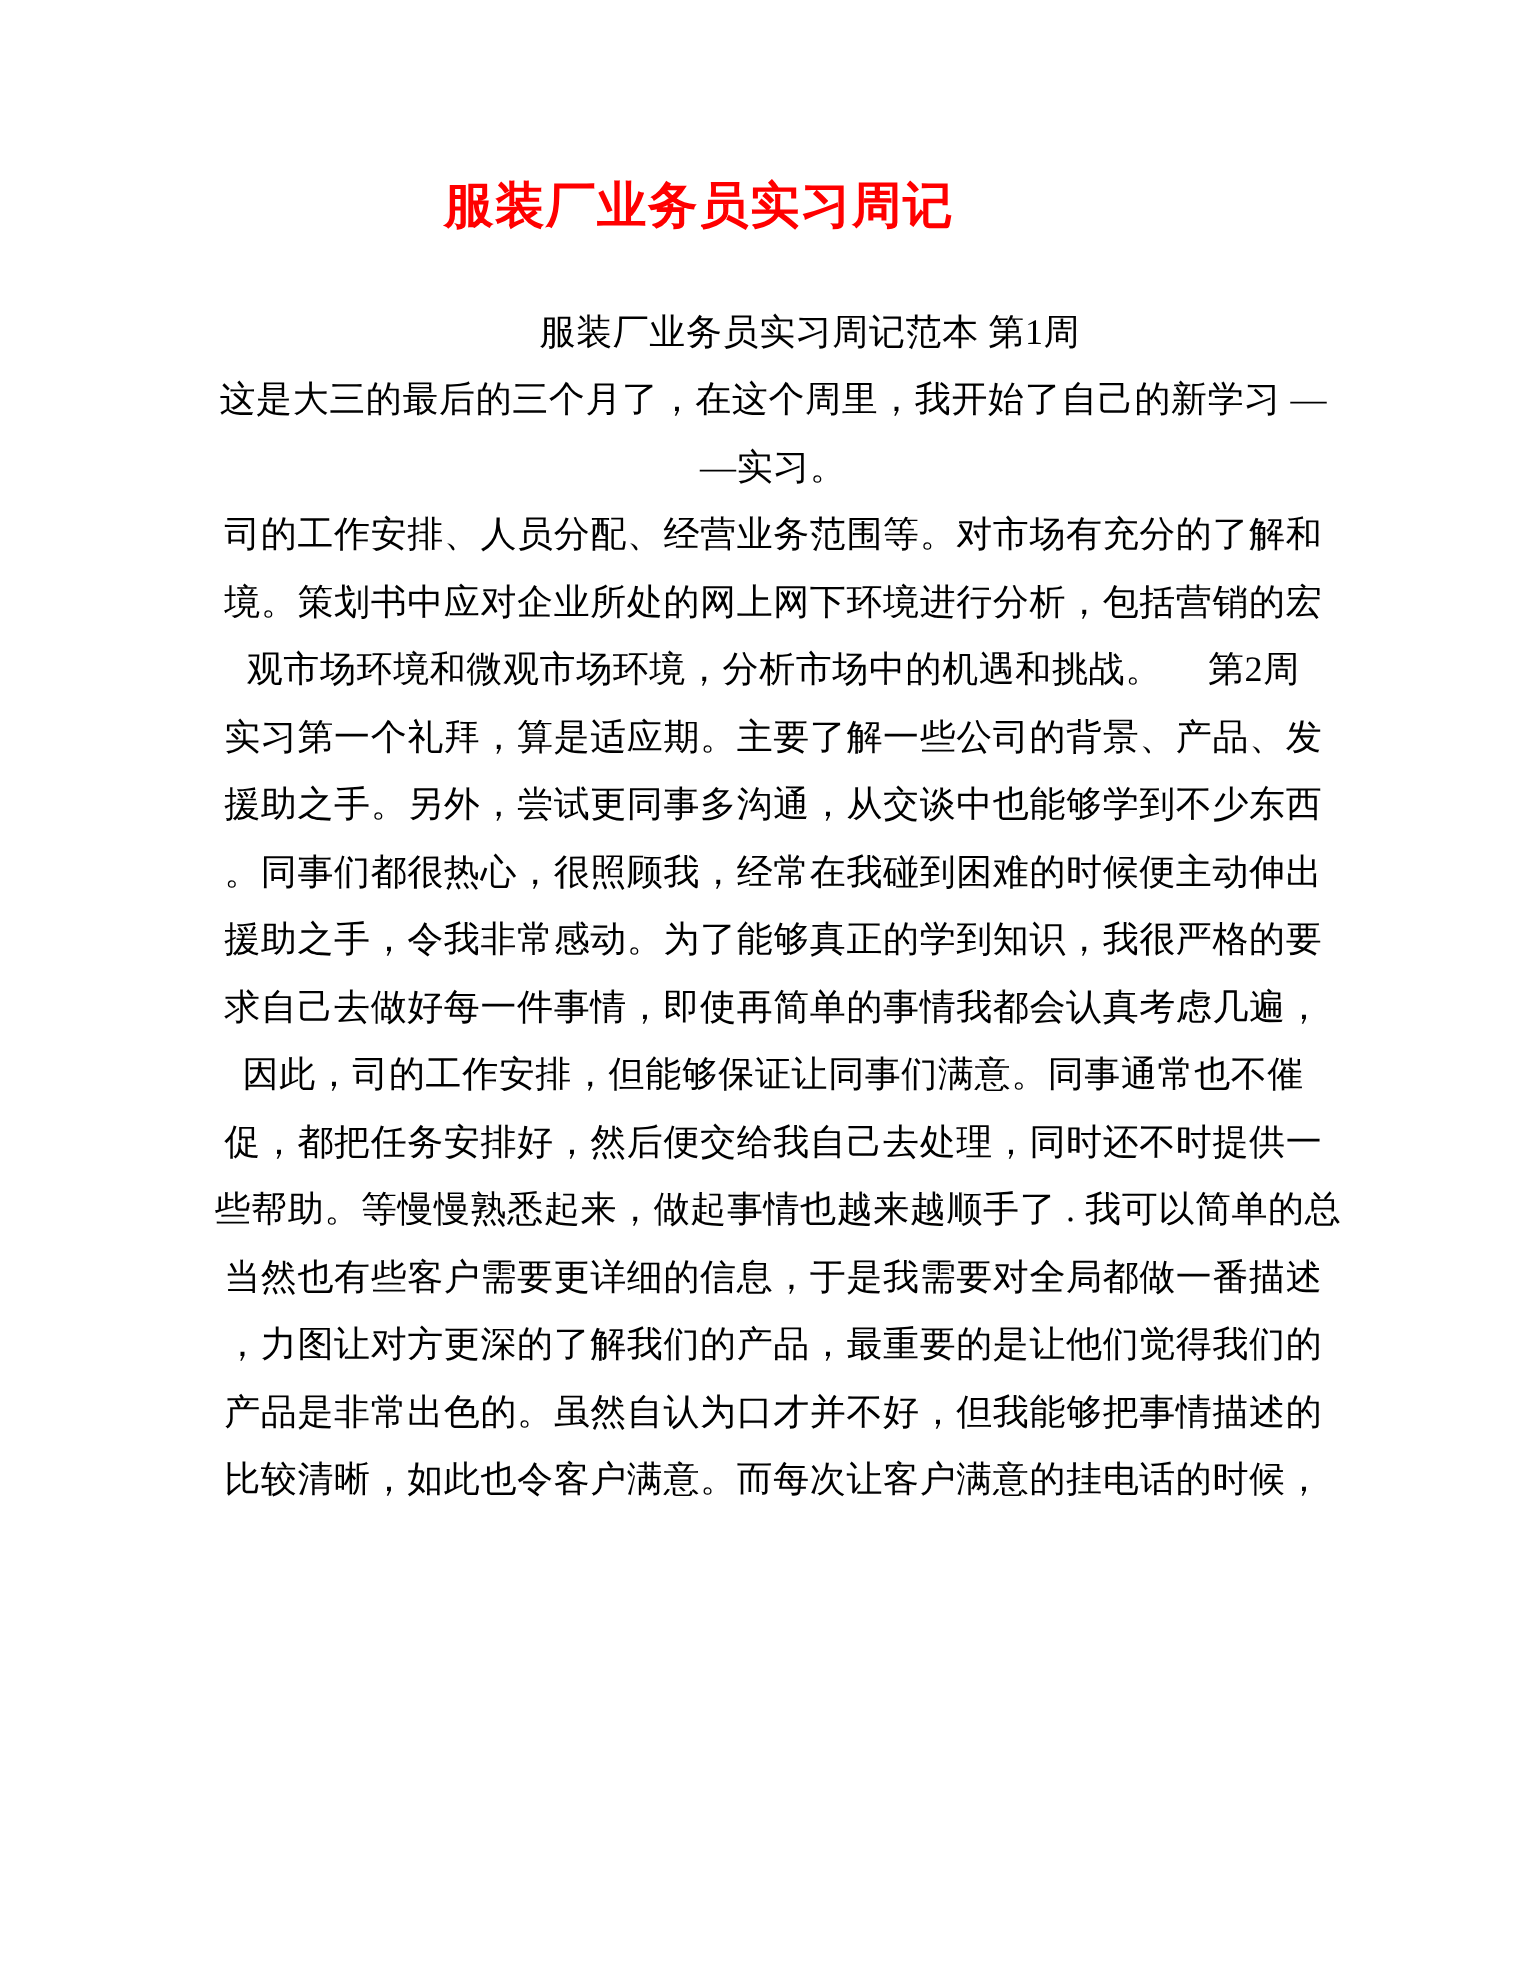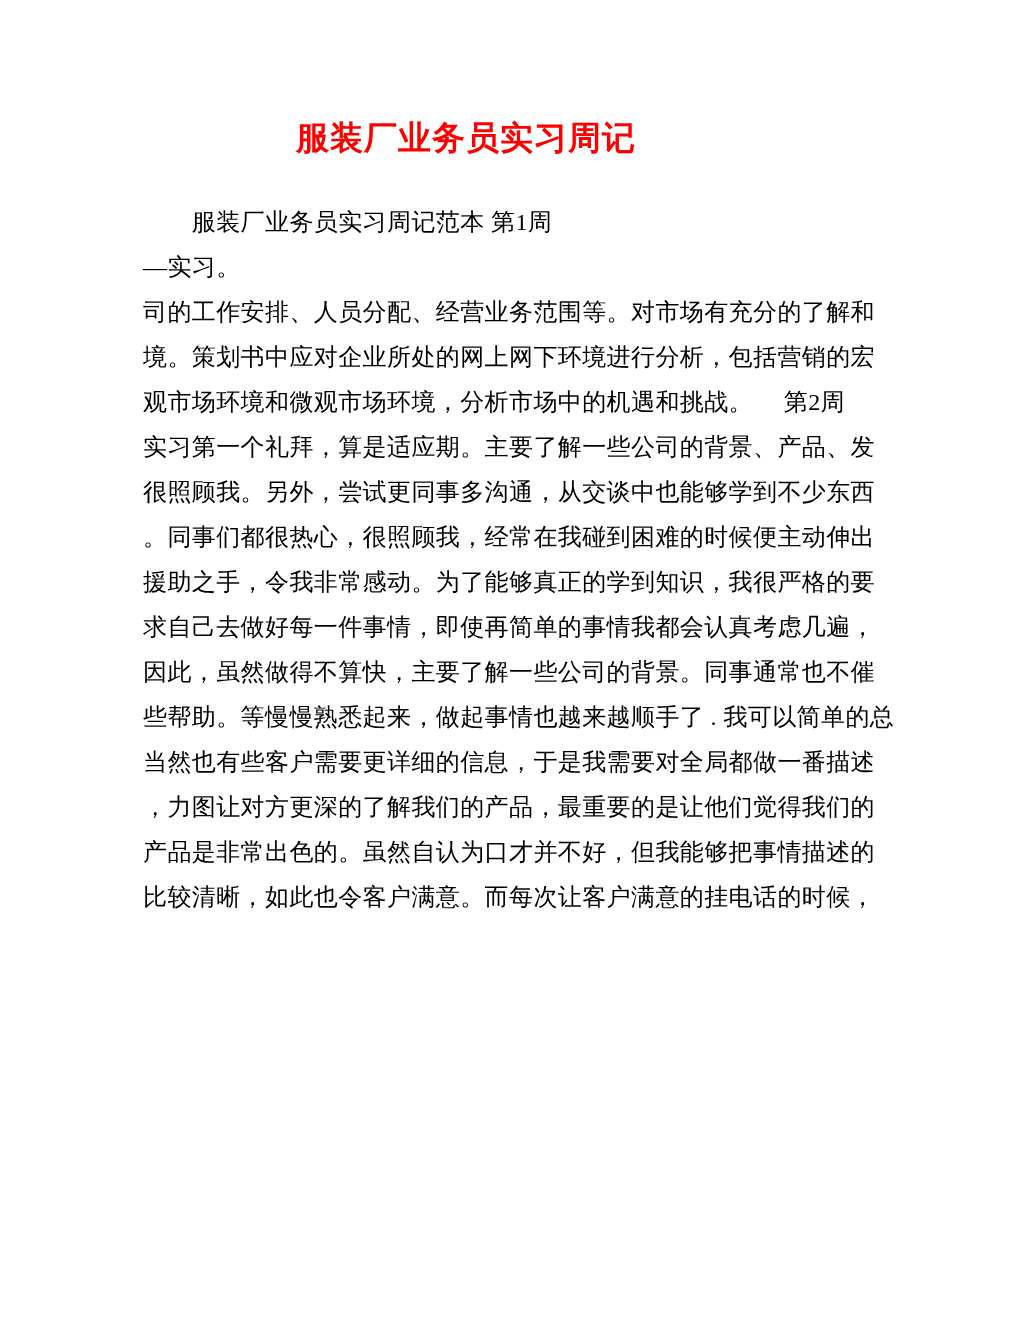--- a/index.html
+++ b/index.html
@@ -28,45 +28,48 @@
     font-weight: bold;
     line-height: 44px;
     letter-spacing: 1px;
     white-space: pre;
   }
   .doc-body {
     position: absolute;
     top: 200px;
     left: 143px;
     width: 745px;
+    text-align: center;
   }
   .doc-line {
     font-size: 24px;
     line-height: 45px;
     letter-spacing: 0.4px;
     white-space: pre;
     color: #000000;
   }
 </style>
 </head>
 <body>
 
 <div class="page" style="background: rgb(255, 255, 255);">
   <h1 class="doc-title" style="color: rgb(255, 0, 0);">服装厂业务员实习周记</h1>
   <div class="doc-body" id="doc-body">
       <div class="doc-line">　　服装厂业务员实习周记范本 第1周</div>
+      <div class="doc-line">这是大三的最后的三个月了，在这个周里，我开始了自己的新学习 —</div>
       <div class="doc-line">—实习。</div>
       <div class="doc-line">司的工作安排、人员分配、经营业务范围等。对市场有充分的了解和</div>
       <div class="doc-line">境。策划书中应对企业所处的网上网下环境进行分析，包括营销的宏</div>
       <div class="doc-line">观市场环境和微观市场环境，分析市场中的机遇和挑战。　 第2周</div>
       <div class="doc-line">实习第一个礼拜，算是适应期。主要了解一些公司的背景、产品、发</div>
-      <div class="doc-line">很照顾我。另外，尝试更同事多沟通，从交谈中也能够学到不少东西</div>
+      <div class="doc-line">援助之手。另外，尝试更同事多沟通，从交谈中也能够学到不少东西</div>
       <div class="doc-line">。同事们都很热心，很照顾我，经常在我碰到困难的时候便主动伸出</div>
       <div class="doc-line">援助之手，令我非常感动。为了能够真正的学到知识，我很严格的要</div>
       <div class="doc-line">求自己去做好每一件事情，即使再简单的事情我都会认真考虑几遍，</div>
-      <div class="doc-line">因此，虽然做得不算快，主要了解一些公司的背景。同事通常也不催</div>
+      <div class="doc-line">因此，司的工作安排，但能够保证让同事们满意。同事通常也不催</div>
+      <div class="doc-line">促，都把任务安排好，然后便交给我自己去处理，同时还不时提供一</div>
       <div class="doc-line">些帮助。等慢慢熟悉起来，做起事情也越来越顺手了 . 我可以简单的总</div>
       <div class="doc-line">当然也有些客户需要更详细的信息，于是我需要对全局都做一番描述</div>
       <div class="doc-line">，力图让对方更深的了解我们的产品，最重要的是让他们觉得我们的</div>
       <div class="doc-line">产品是非常出色的。虽然自认为口才并不好，但我能够把事情描述的</div>
       <div class="doc-line">比较清晰，如此也令客户满意。而每次让客户满意的挂电话的时候，</div>
     </div>
 </div>
 
 </body></html>

